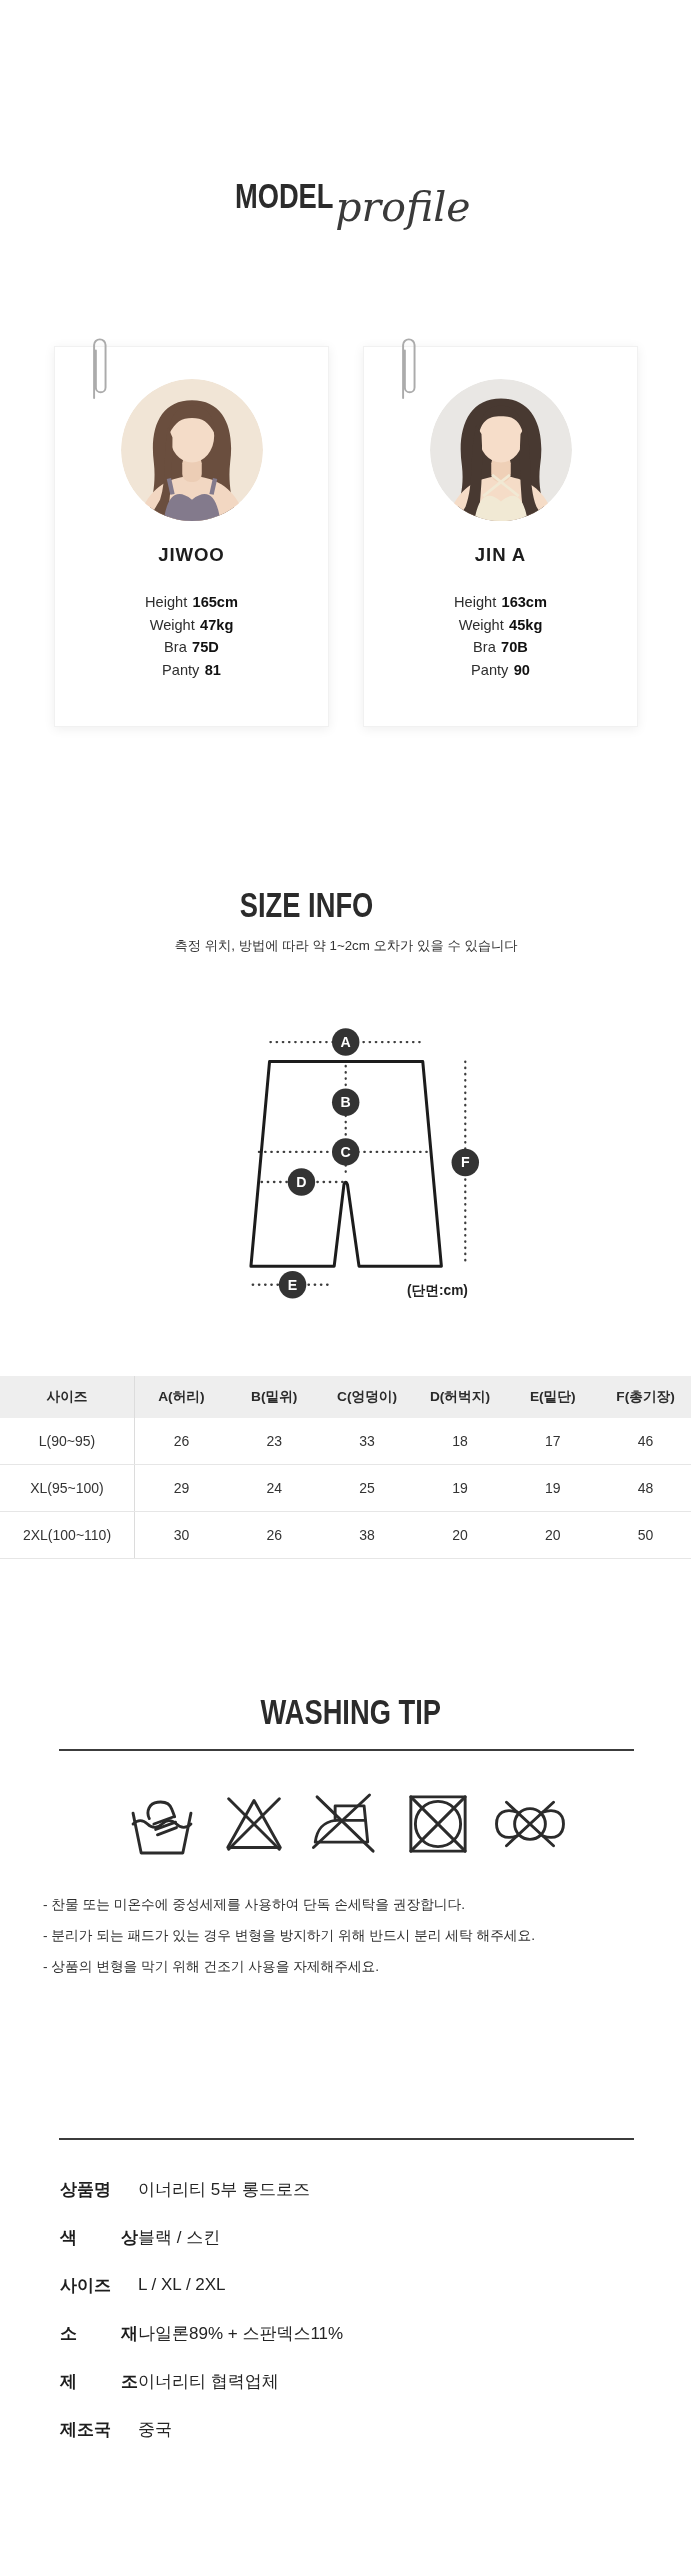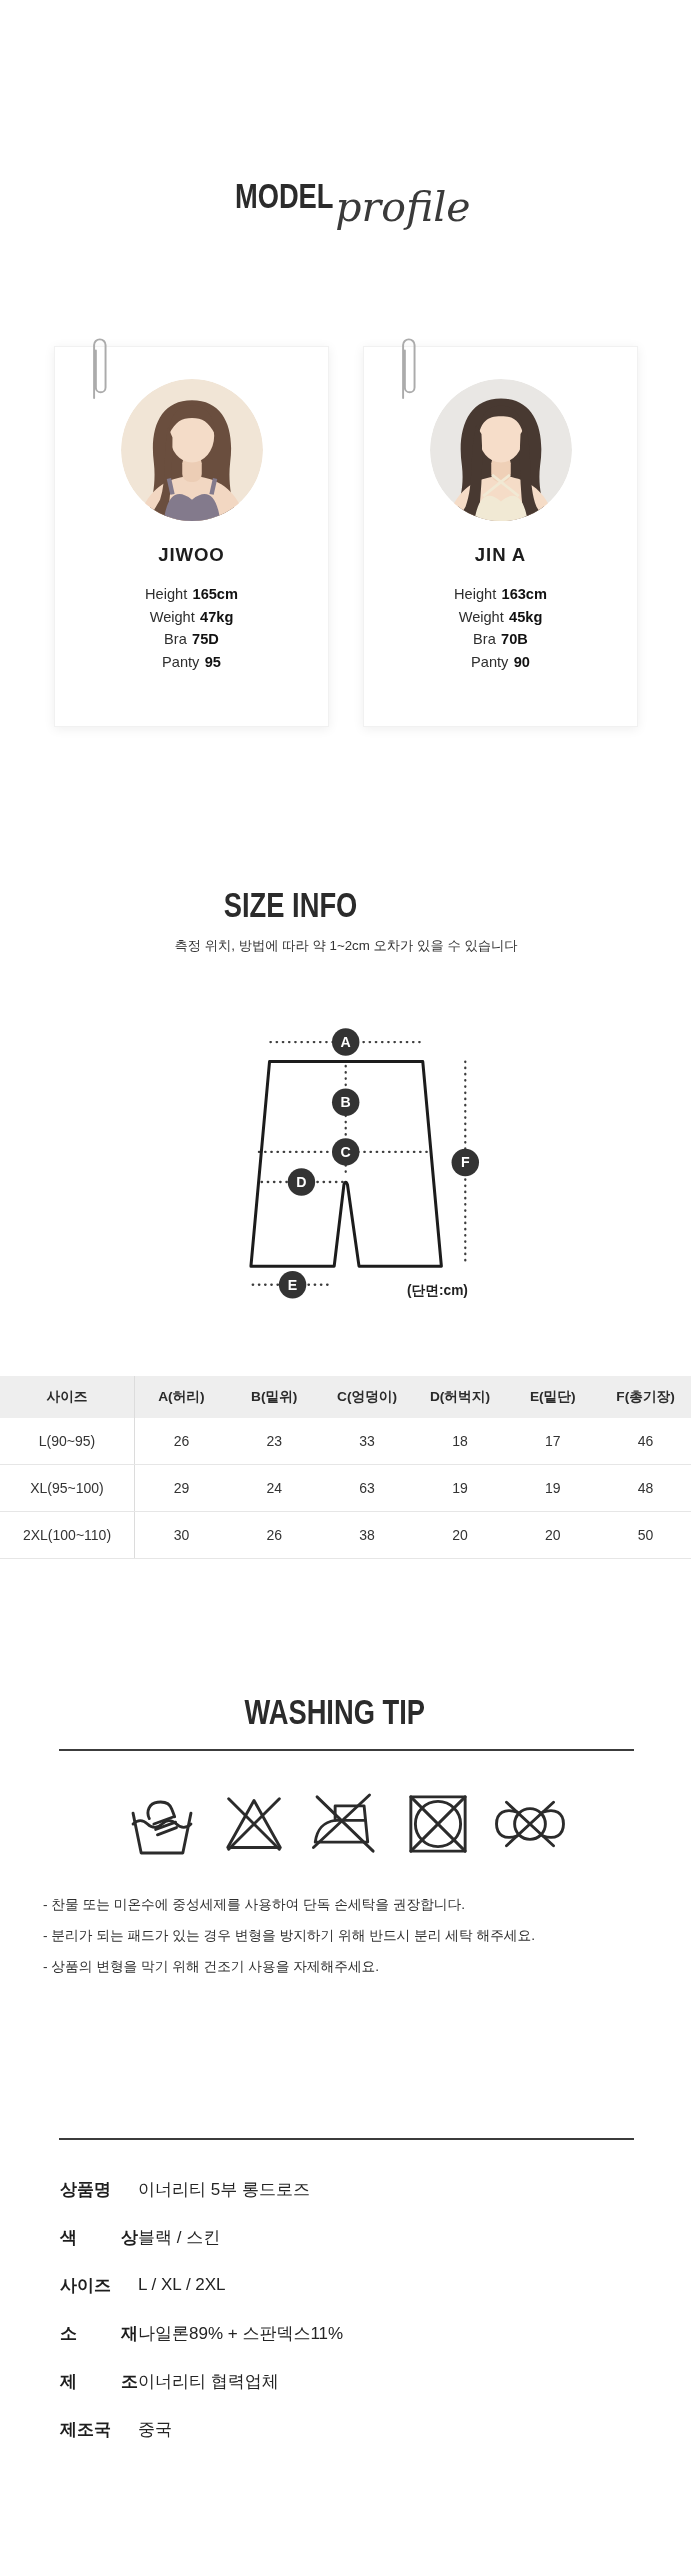--- a/index.html
+++ b/index.html
@@ -1,33 +1,33 @@
 <!DOCTYPE html>
 <html style="font-size:14px"><head>
 <meta charset="utf-8">
 <style>
   * { margin:0; padding:0; box-sizing:border-box; }
   body { background:#ffffff; font-family:"Liberation Sans", sans-serif; color:#222; }
   .page { position:relative; width:692px; height:2576px; margin:0 auto; background:#fff; overflow:hidden; }
 
   
-  .sec-title { position:absolute; left:0; width:581px; text-align:center; }
+  .sec-title { position:absolute; left:16px; width:581px; text-align:center; }
   .cond { display:inline-block; font-weight:700; font-size:35px; letter-spacing:0px; color:#2b2b2b; transform:scaleX(.78); transform-origin:center; white-space:nowrap; }
   .script { display:inline-block; font-family:"DejaVu Serif", serif; font-style:italic; font-weight:400; font-size:41px; color:#3a3a3a; margin-left:-12.4px; position:relative; top:7px; }
 
   
   .brand-header { position:absolute; top:176px; left:0; width:692px; display:flex; justify-content:center; align-items:flex-start; }
 
   
   .cards { position:absolute; top:346px; left:0; width:692px; display:flex; justify-content:center; gap:34px; }
   .card { position:relative; width:275px; height:381px; background:#fff; border:0.9px solid #f1f1f1; box-shadow:0 1.8px 10.6px rgba(0,0,0,.07); text-align:center; }
   .clip { position:absolute; top:-16px; left:32px; }
   .photo { width:142px; height:142px; border-radius:50%; overflow:hidden; margin:32px auto 0; }
   .model-name { margin-top:23px; font-size:18.6px; font-weight:700; letter-spacing:0.9px; color:#1d1d1d; }
-  .stats { list-style:none; margin-top:17px; }
+  .stats { list-style:none; margin-top:25px; }
   .stats li { display:flex; justify-content:center; gap:5.3px; font-size:14.6px; line-height:22.6px; color:#2e2e2e; }
   .stats b { color:#111; }
 
   
   .size-title { top:885px; }
   .size-sub { position:absolute; top:937px; left:0; width:692px; text-align:center; font-size:13.3px; color:#333; }
   .diagram { position:absolute; top:1011px; left:235px; }
 
   
   .size-table { position:absolute; top:1376px; left:0; width:692px; font-size:13.7px; }
@@ -91,21 +91,21 @@
         <li>
             <span>Weight</span>
             <b>47kg</b>
           </li>
         <li>
             <span>Bra</span>
             <b>75D</b>
           </li>
         <li>
             <span>Panty</span>
-            <b>95</b>
+            <b>81</b>
           </li>
       </ul>
     </article>
 
     <article class="card">
       <svg class="clip" width="23" height="74" viewBox="0 0 26 84">
         <path d="M8 76 L8 16 A6.5 6.5 0 0 1 21 16 L21 64 A5.5 5.5 0 0 1 10 64 L10 22" fill="none" stroke="#ababab" stroke-width="2.2" stroke-linecap="round"></path>
       </svg>
       <div class="photo">
         <svg width="142" height="142" viewBox="0 0 160 160">
@@ -208,21 +208,21 @@
       <div>23</div>
       <div>33</div>
       <div>18</div>
       <div>17</div>
       <div>46</div>
     </div>
     <div class="srow body">
       <div>XL(95~100)</div>
       <div>29</div>
       <div>24</div>
-      <div>63</div>
+      <div>25</div>
       <div>19</div>
       <div>19</div>
       <div>48</div>
     </div>
     <div class="srow body">
       <div>2XL(100~110)</div>
       <div>30</div>
       <div>26</div>
       <div>38</div>
       <div>20</div>

